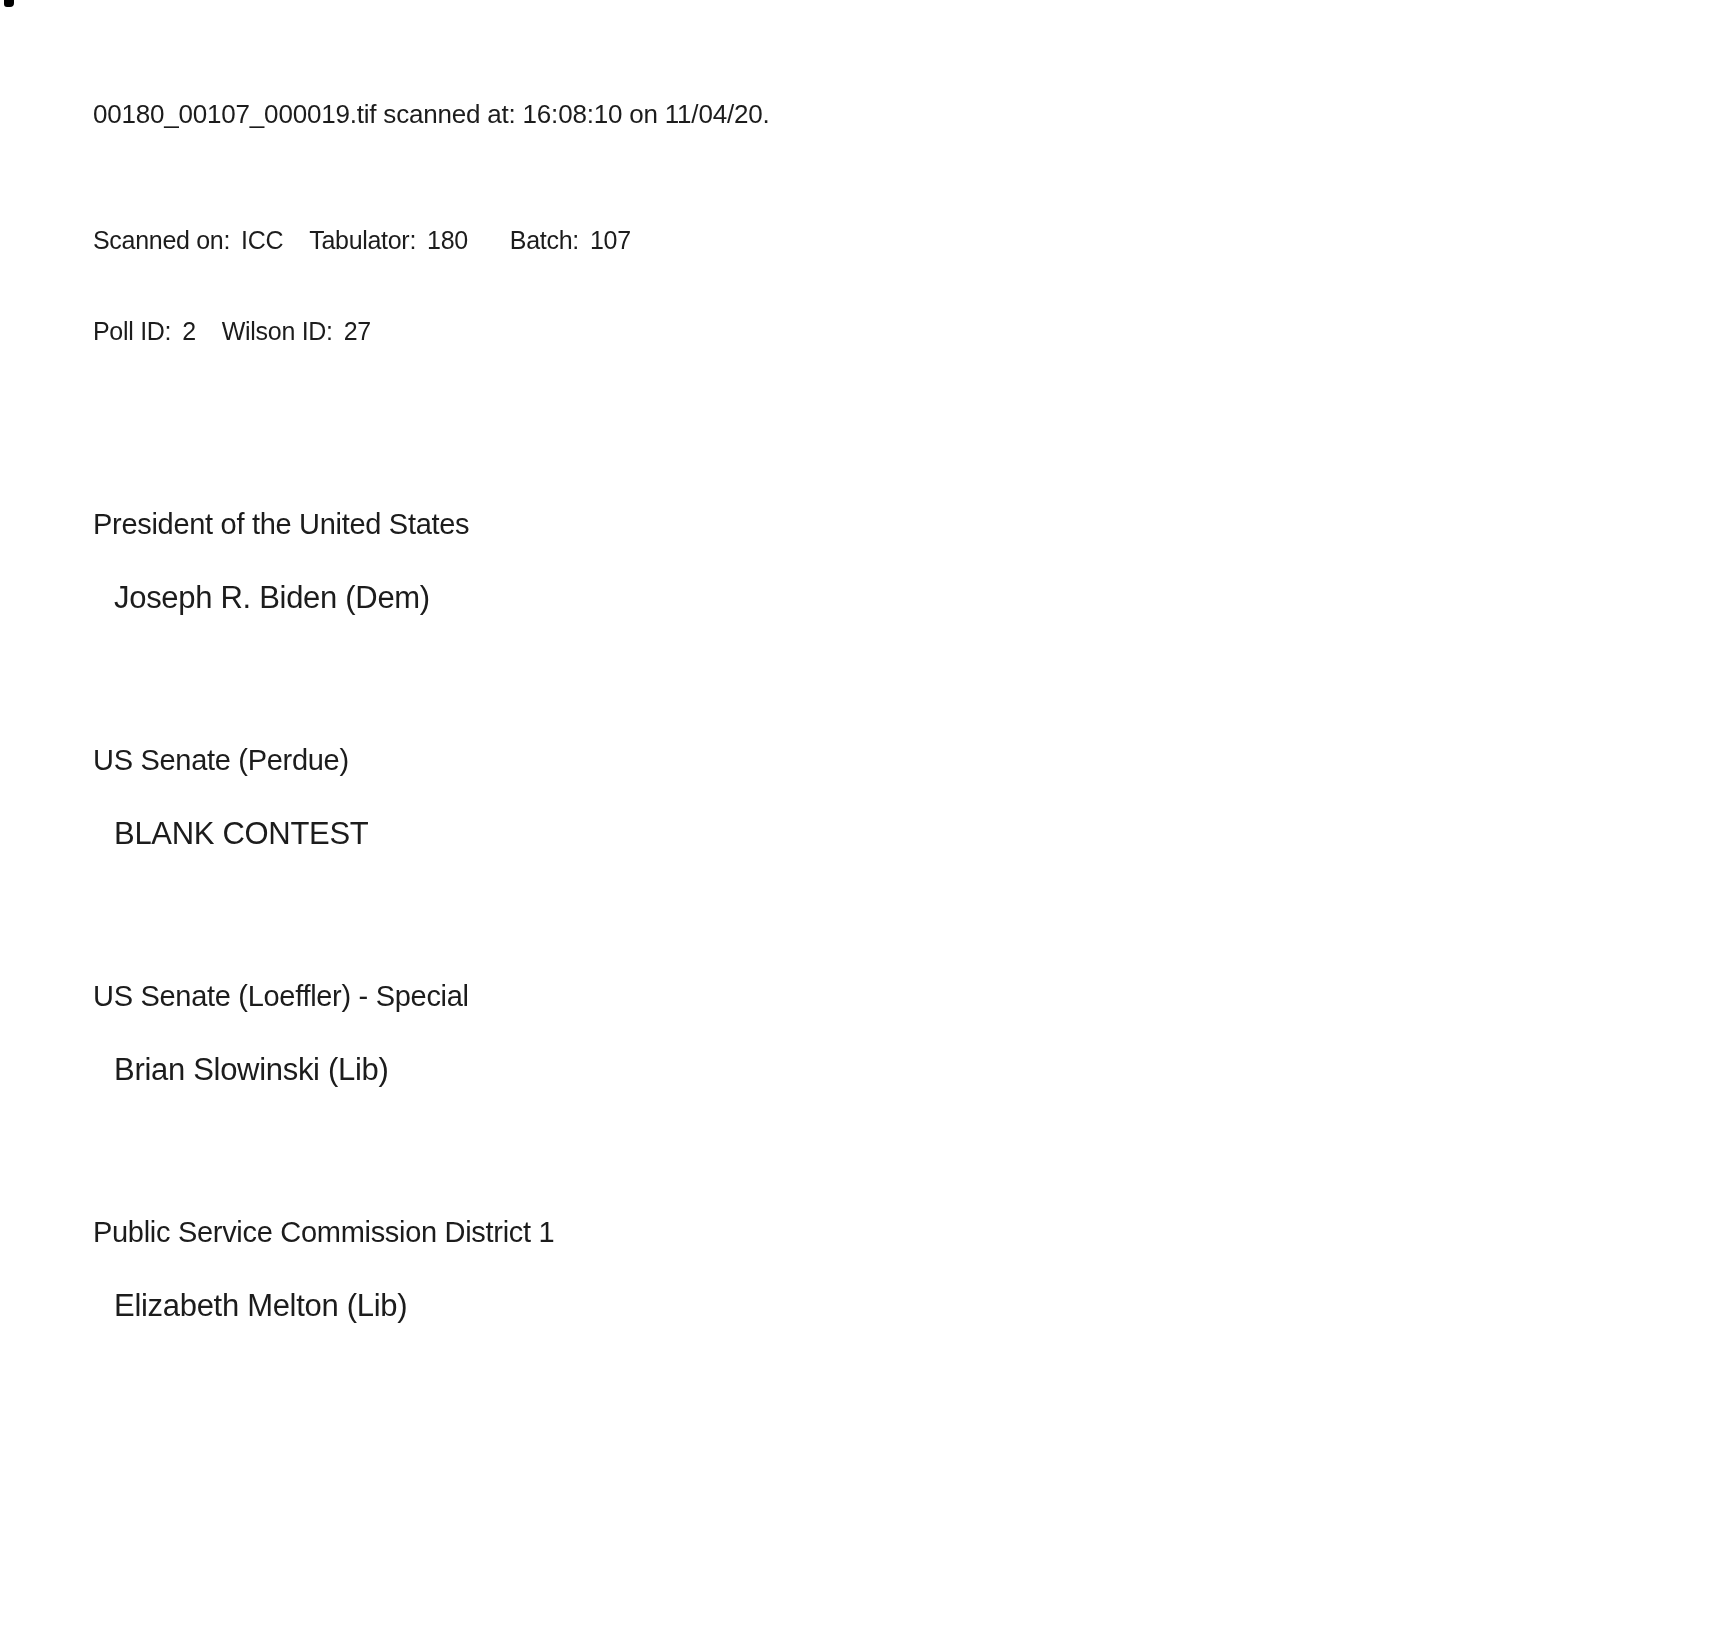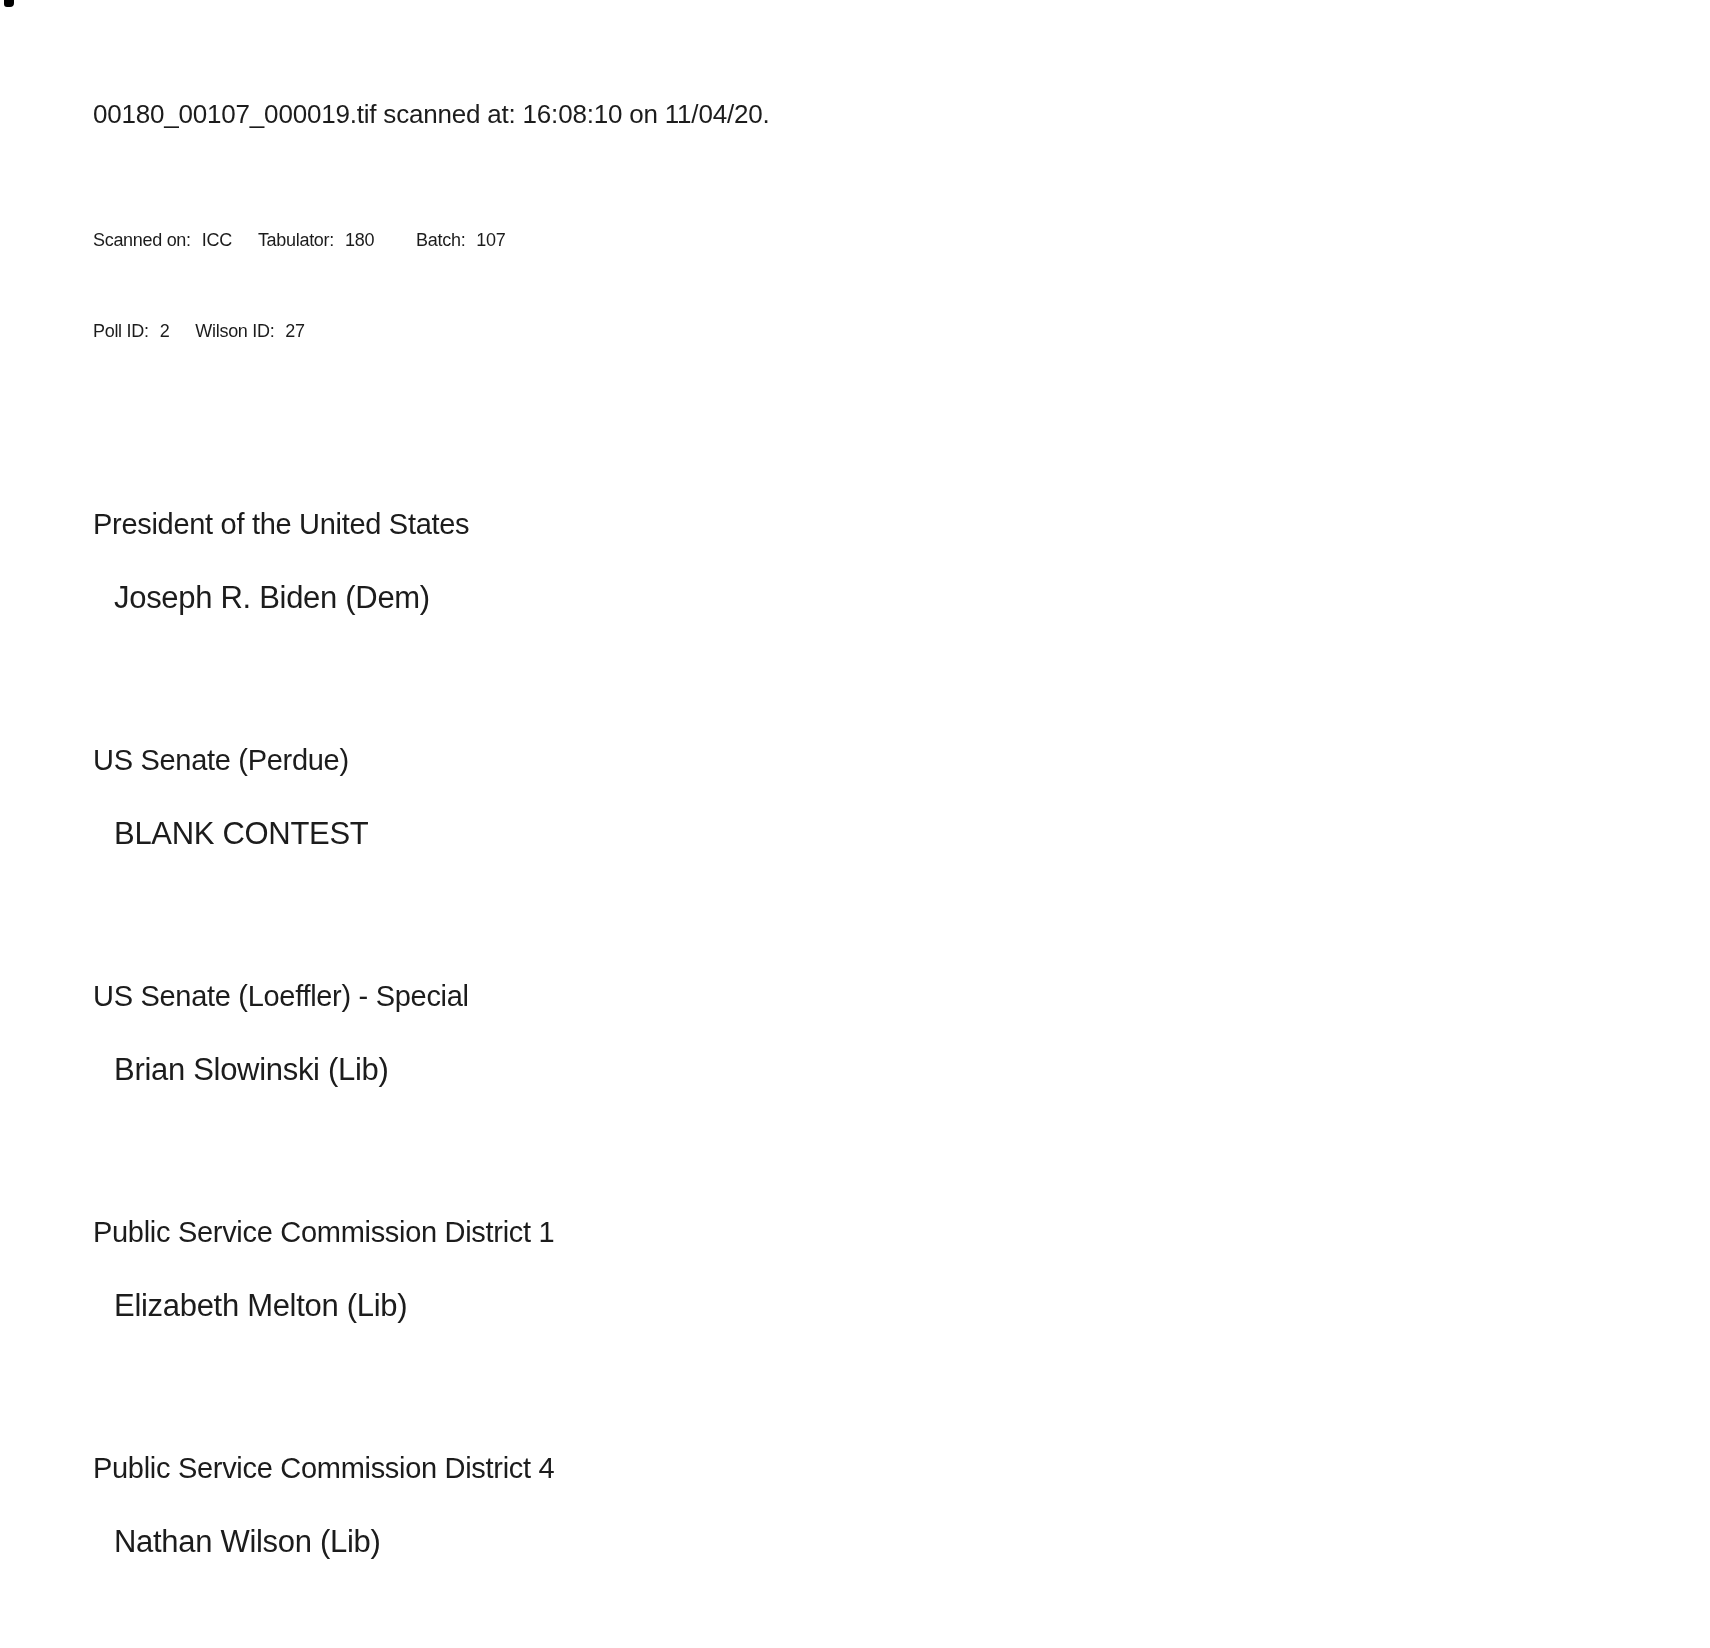--- a/index.html
+++ b/index.html
@@ -31,21 +31,21 @@
     width: 1500px;
     white-space: pre;
   }
   .scan-line {
     font-size: 26px;
     line-height: 28px;
     letter-spacing: -0.2px;
     margin-bottom: 40px;
   }
   .info-line {
-    font-size: 18px;
+    font-size: 25px;
     line-height: 37px;
     letter-spacing: -0.3px;
   }
   .info-line .val { margin-left: 11px; }
   .group-tabulator { margin-left: 26px; }
   .group-batch    { margin-left: 42px; }
   .val-poll-id    { margin-left: 48px; }
   .group-ballot-id{ margin-left: 26px; }
   .val-ballot-id  { margin-left: 18px; }
   .contest-list {
@@ -90,24 +90,20 @@
   <div class="contest-row">
     <div class="contest-office">US Senate (Loeffler) - Special</div>
     <div class="contest-selection">Brian Slowinski (Lib)</div>
   </div>
 
   <div class="contest-row">
     <div class="contest-office">Public Service Commission District 1</div>
     <div class="contest-selection">Elizabeth Melton (Lib)</div>
   </div>
 
-  <div class="contest-row">
-    <div class="contest-office">Public Service Commission District 4</div>
-    <div class="contest-selection">Nathan Wilson (Lib)</div>
-  </div>
 
   
 
   
 
   
 
   
 
   

